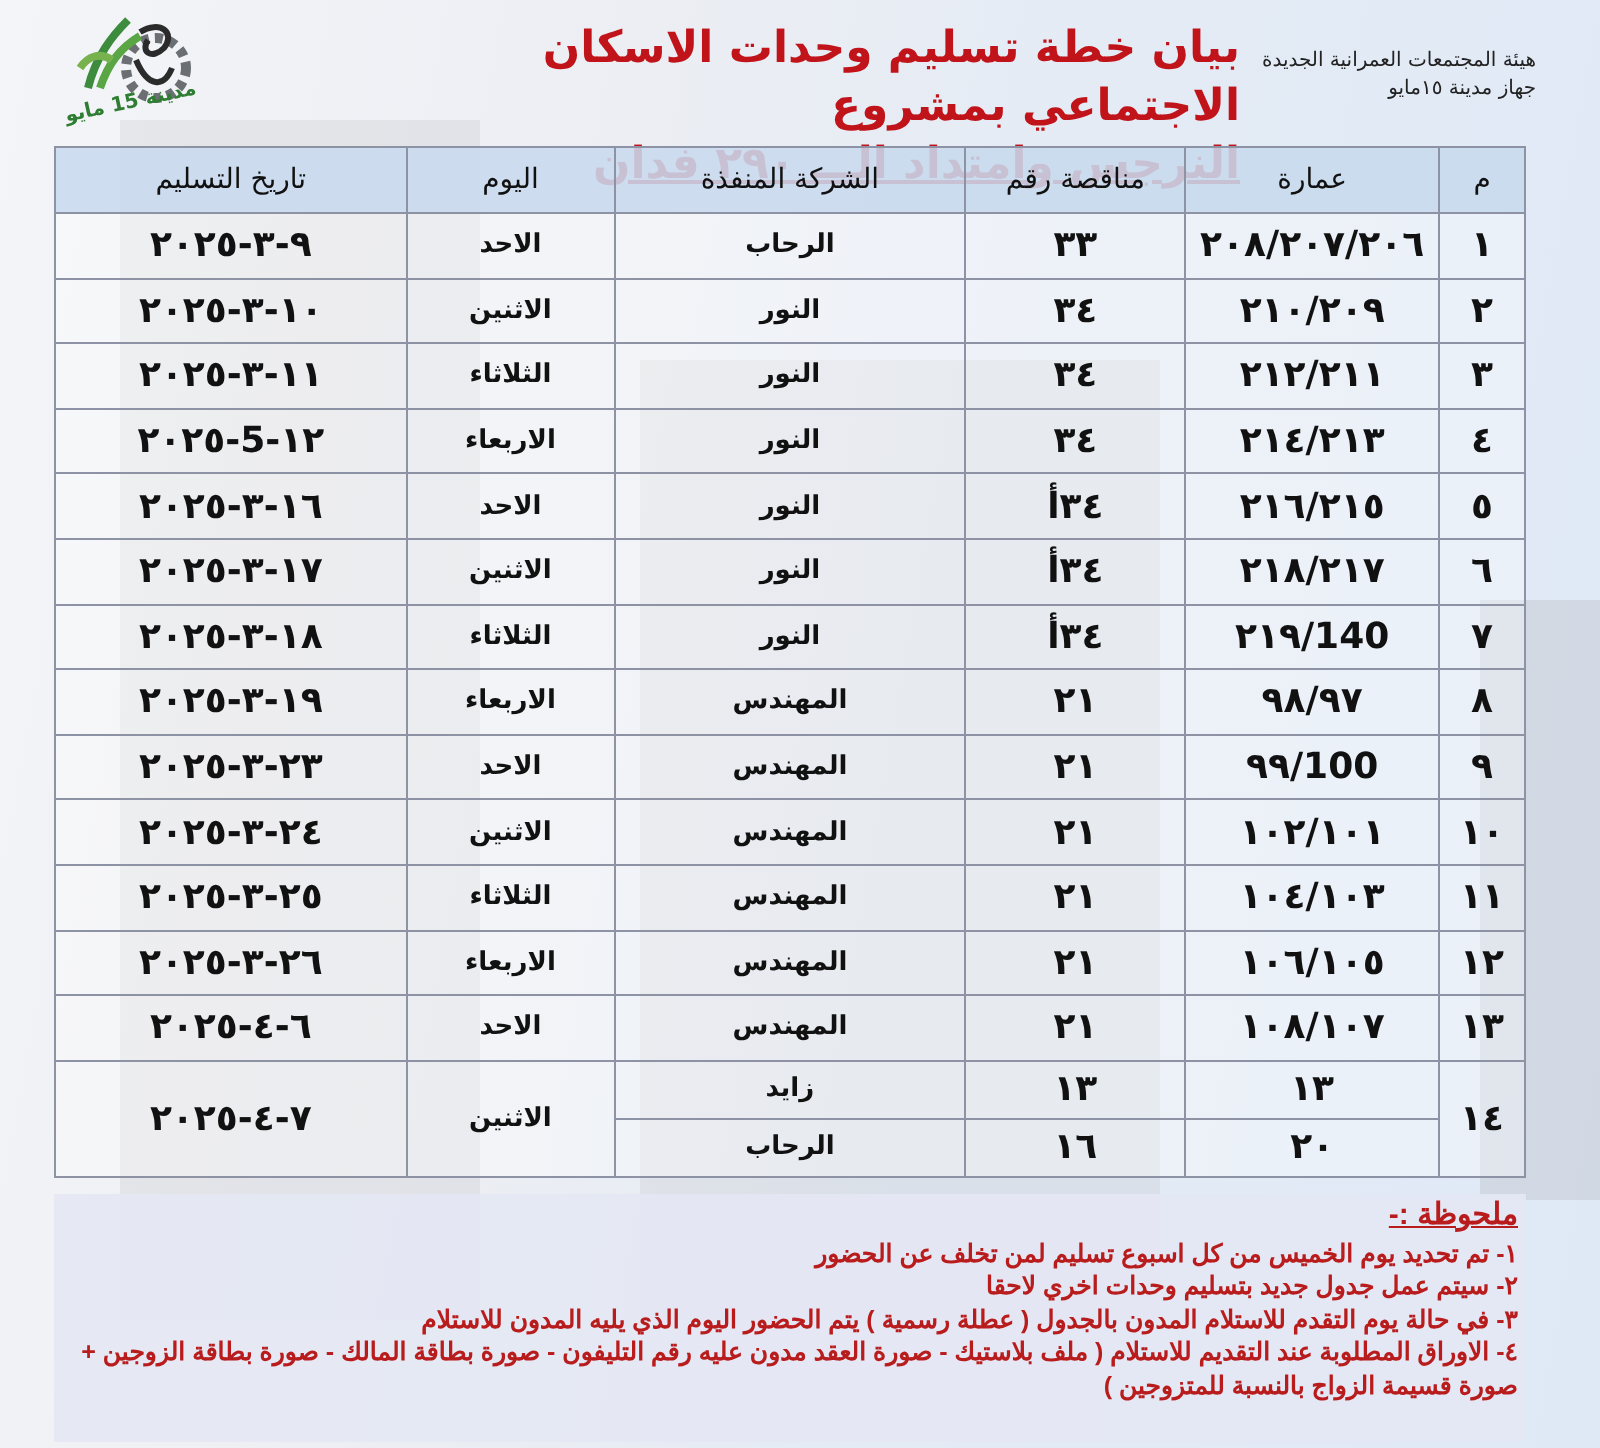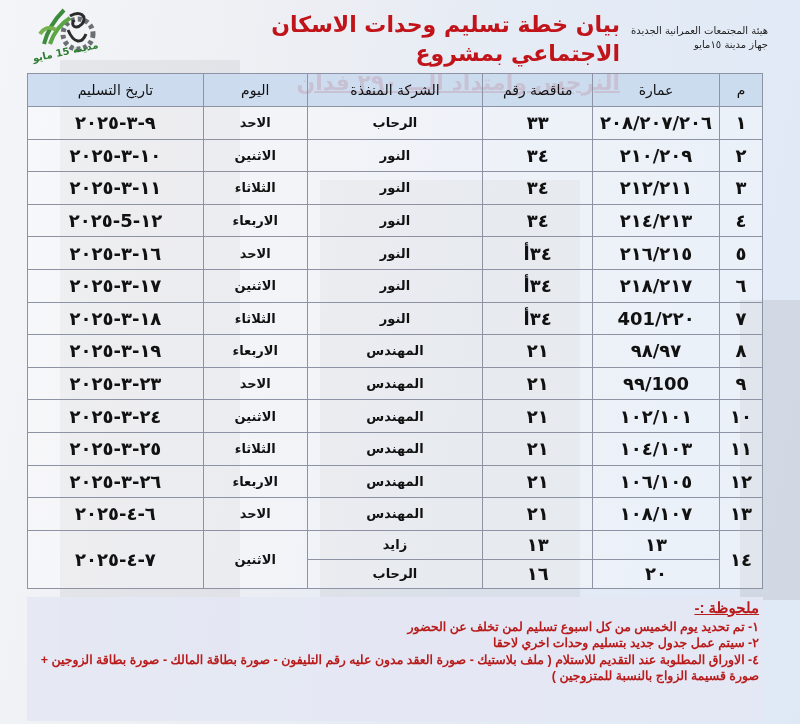--- a/index.html
+++ b/index.html
@@ -146,21 +146,21 @@
     <tr>
       <td class="num">٦</td>
       <td class="num">٢١٨/٢١٧</td>
       <td class="num">٣٤أ</td>
       <td>النور</td>
       <td>الاثنين</td>
       <td class="num">١٧-٣-٢٠٢٥</td>
     </tr>
     <tr>
       <td class="num">٧</td>
-      <td class="num">٢٢٠/401</td>
+      <td class="num">140/٢١٩</td>
       <td class="num">٣٤أ</td>
       <td>النور</td>
       <td>الثلاثاء</td>
       <td class="num">١٨-٣-٢٠٢٥</td>
     </tr>
     <tr>
       <td class="num">٨</td>
       <td class="num">٩٨/٩٧</td>
       <td class="num">٢١</td>
       <td>المهندس</td>
@@ -220,14 +220,15 @@
       <td class="num sub">١٦</td>
       <td class="sub">الرحاب</td>
     </tr>
   </tbody>
 </table>
 
 <div class="notes">
   <div class="notes-title">ملحوظة :-</div>
   <div>١- تم تحديد يوم الخميس من كل اسبوع تسليم لمن تخلف عن الحضور</div>
   <div>٢- سيتم عمل جدول جديد بتسليم وحدات اخري لاحقا</div>
+  <div>٣- في حالة يوم التقدم للاستلام المدون بالجدول ( عطلة رسمية ) يتم الحضور اليوم الذي يليه المدون للاستلام</div>
   <div>٤- الاوراق المطلوبة عند التقديم للاستلام ( ملف بلاستيك - صورة العقد مدون عليه رقم التليفون - صورة بطاقة المالك - صورة بطاقة الزوجين + صورة قسيمة الزواج بالنسبة للمتزوجين )</div>
 </div>
 
 </body></html>

